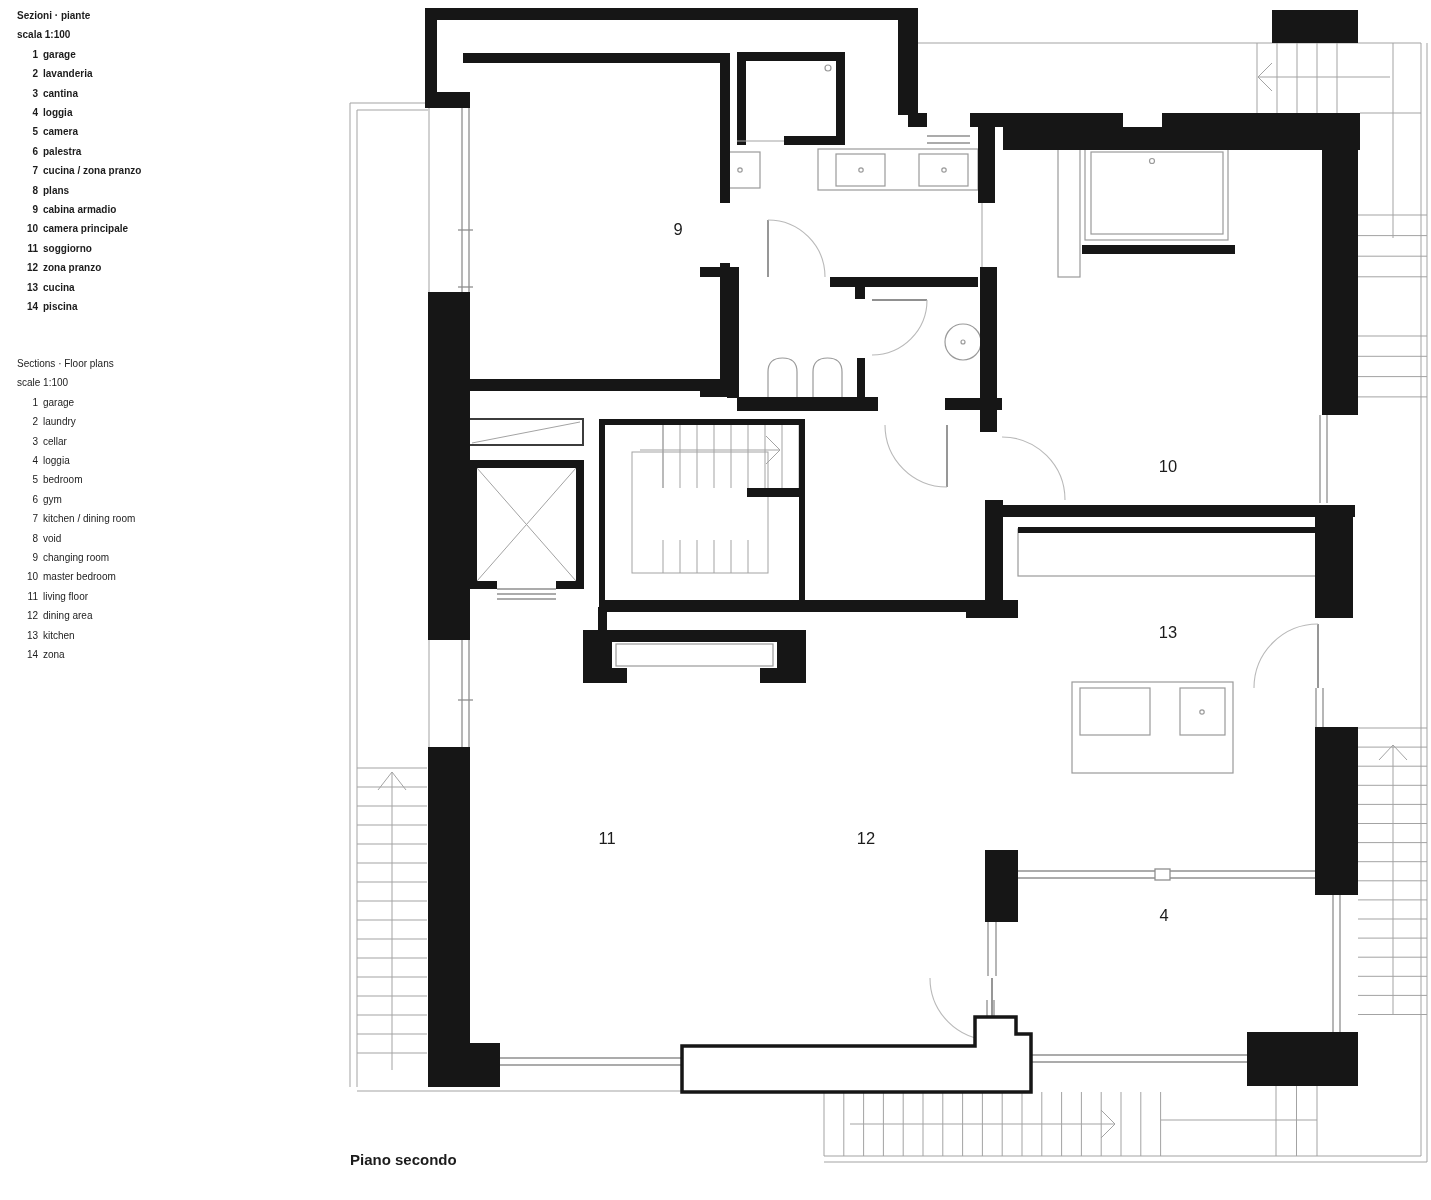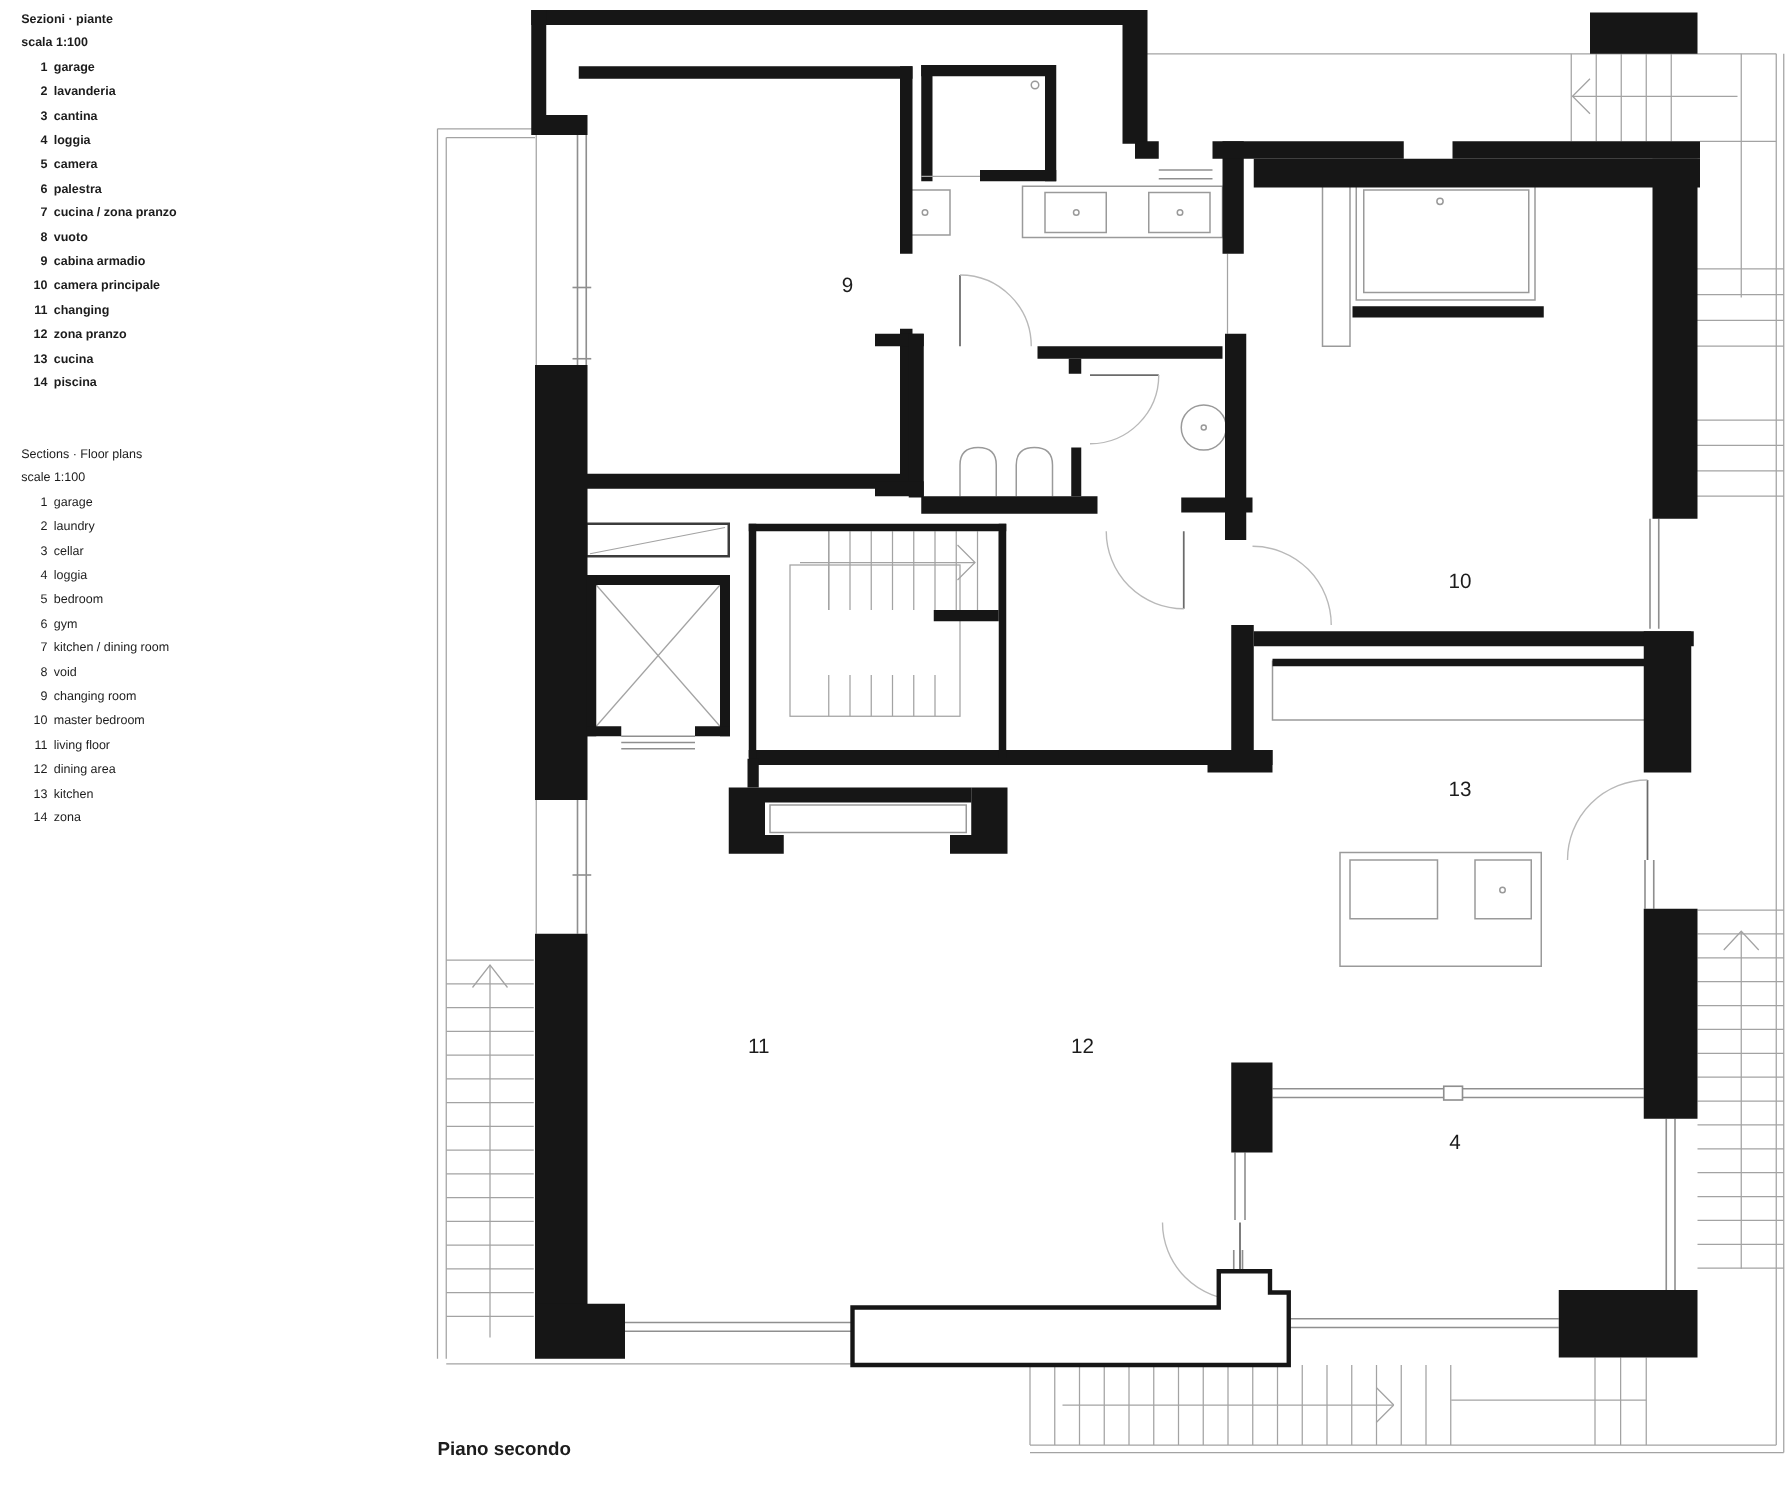--- a/index.html
+++ b/index.html
@@ -73,36 +73,36 @@
         <span class="lbl">palestra</span>
       </div>
 
       <div class="row">
         <span class="num">7</span>
         <span class="lbl">cucina / zona pranzo</span>
       </div>
 
       <div class="row">
         <span class="num">8</span>
-        <span class="lbl">vuoto</span>
+        <span class="lbl">plans</span>
       </div>
 
       <div class="row">
         <span class="num">9</span>
         <span class="lbl">cabina armadio</span>
       </div>
 
       <div class="row">
         <span class="num">10</span>
         <span class="lbl">camera principale</span>
       </div>
 
       <div class="row">
         <span class="num">11</span>
-        <span class="lbl">changing</span>
+        <span class="lbl">soggiorno</span>
       </div>
 
       <div class="row">
         <span class="num">12</span>
         <span class="lbl">zona pranzo</span>
       </div>
 
       <div class="row">
         <span class="num">13</span>
         <span class="lbl">cucina</span>

